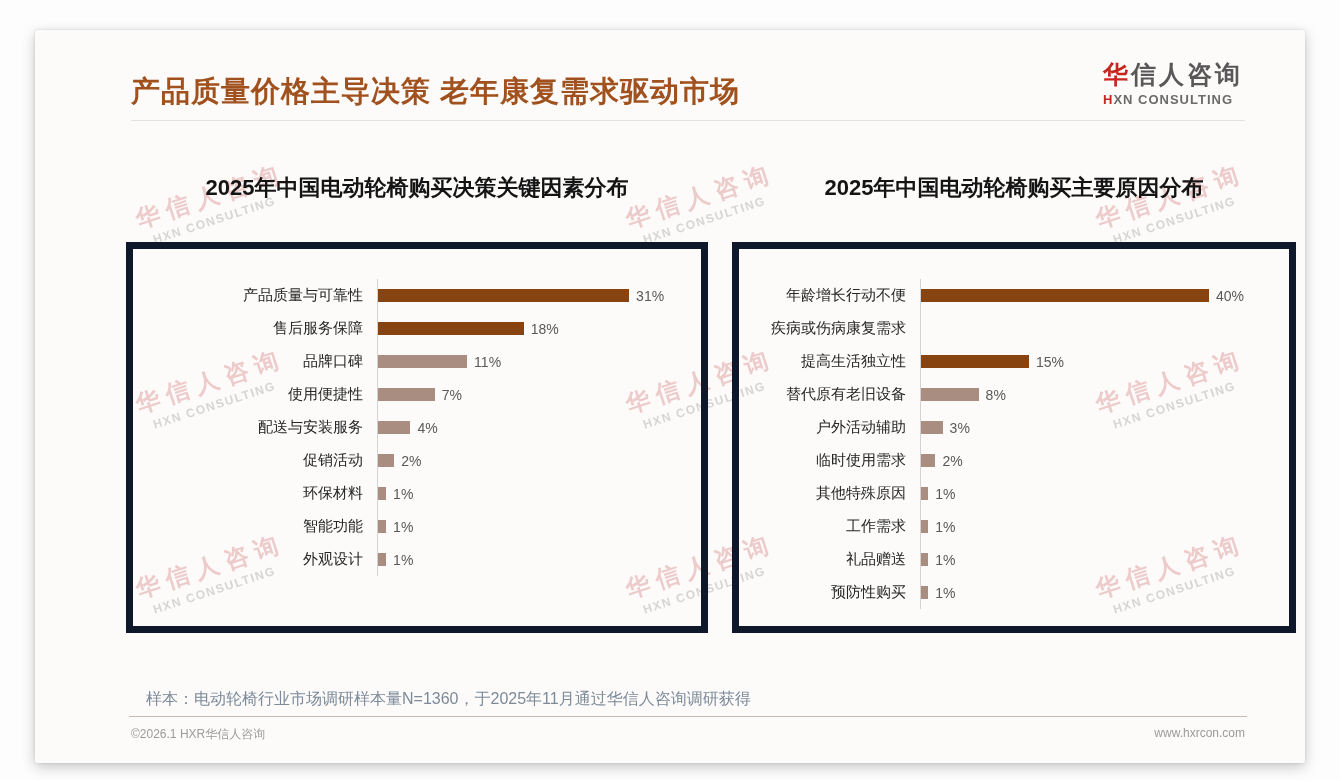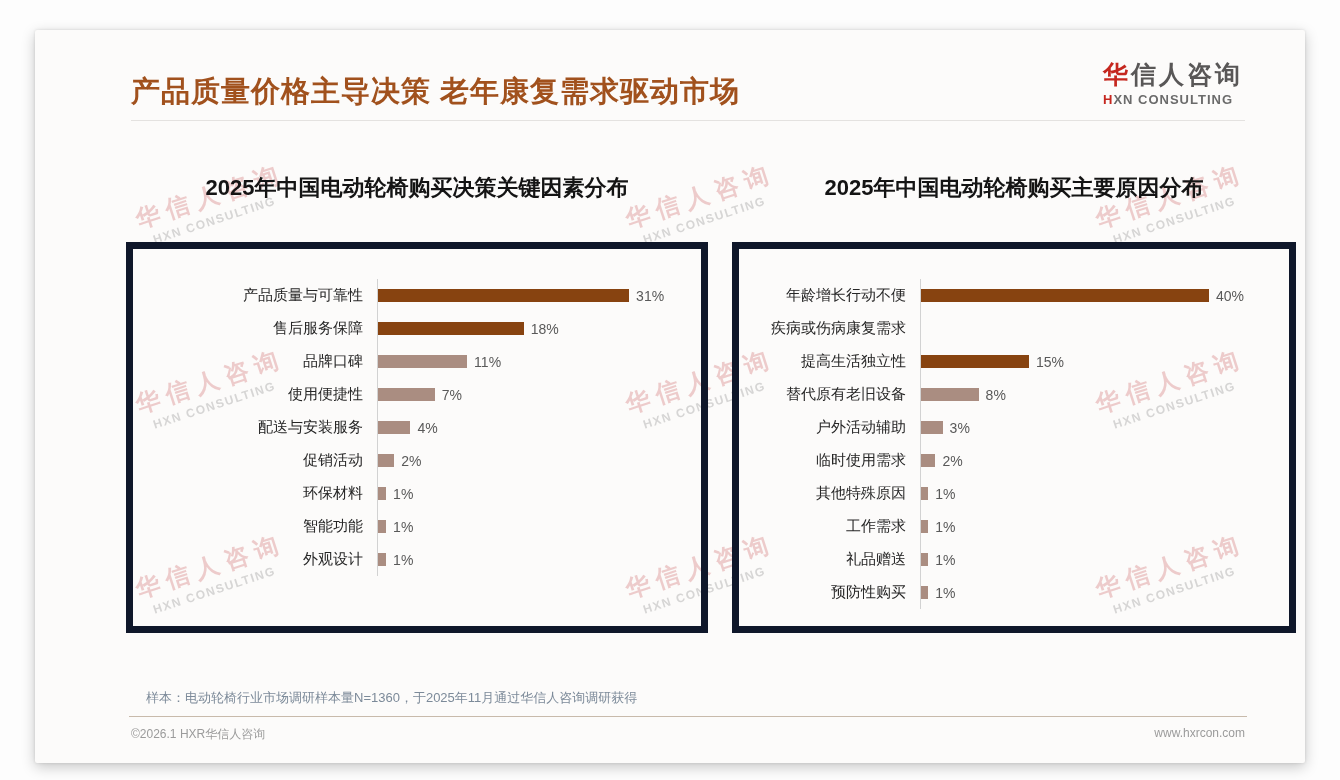--- a/index.html
+++ b/index.html
@@ -41,21 +41,21 @@
   .p-left .axis-line { left:244px; }
   .p-right .axis-line { left:181px; }
   .row { display:flex; align-items:center; height:33px; }
   .cat-label { text-align:right; padding-right:14px; font-size:15px; color:#262626; }
   .p-left .cat-label { width:244px; }
   .p-right .cat-label { width:181px;text-align:right; }
   .bar-area { display:flex; align-items:center; flex:1; }
   .bar { height:13px; margin-left:1px; }
   .val-label { margin-left:7px; font-size:14px; color:#595959;text-align:right; }
 
-  .footnote { position:absolute; left:75px; top:659px; font-size:13px; color:#7c8a99; }
+  .footnote { position:absolute; left:75px; top:659px; font-size:16px; color:#7c8a99; }
   .footer-rule { position:absolute; left:58px; right:58px; top:686px; height:1px; background:#c8baab; }
   .footer-row { position:absolute; left:60px; right:60px; top:696px; display:flex; justify-content:space-between; }
   .footer-left, .footer-right { font-size:12px; color:#9b9b9b; }
 </style>
 </head>
 <body>
 
 <div class="stage">
   <div class="slide-card">
 

